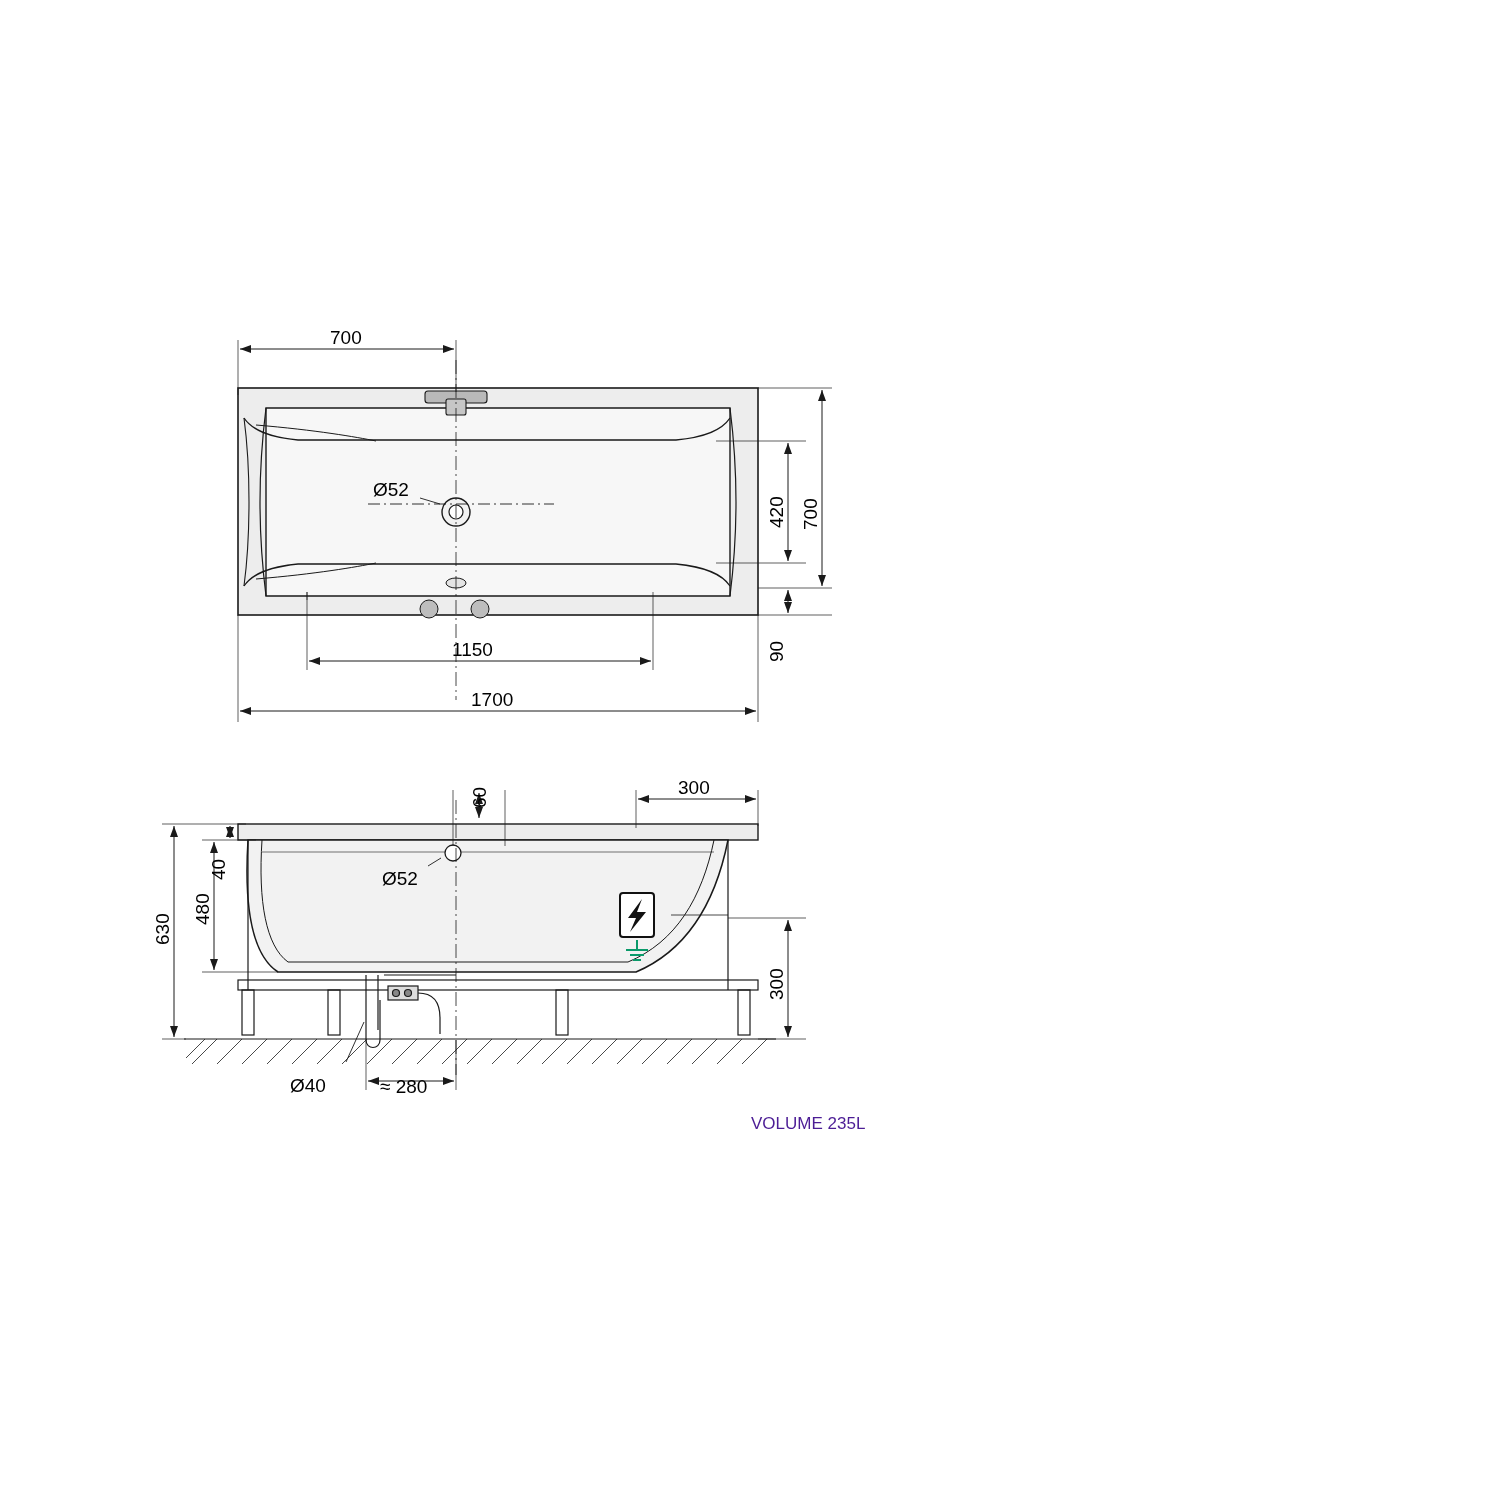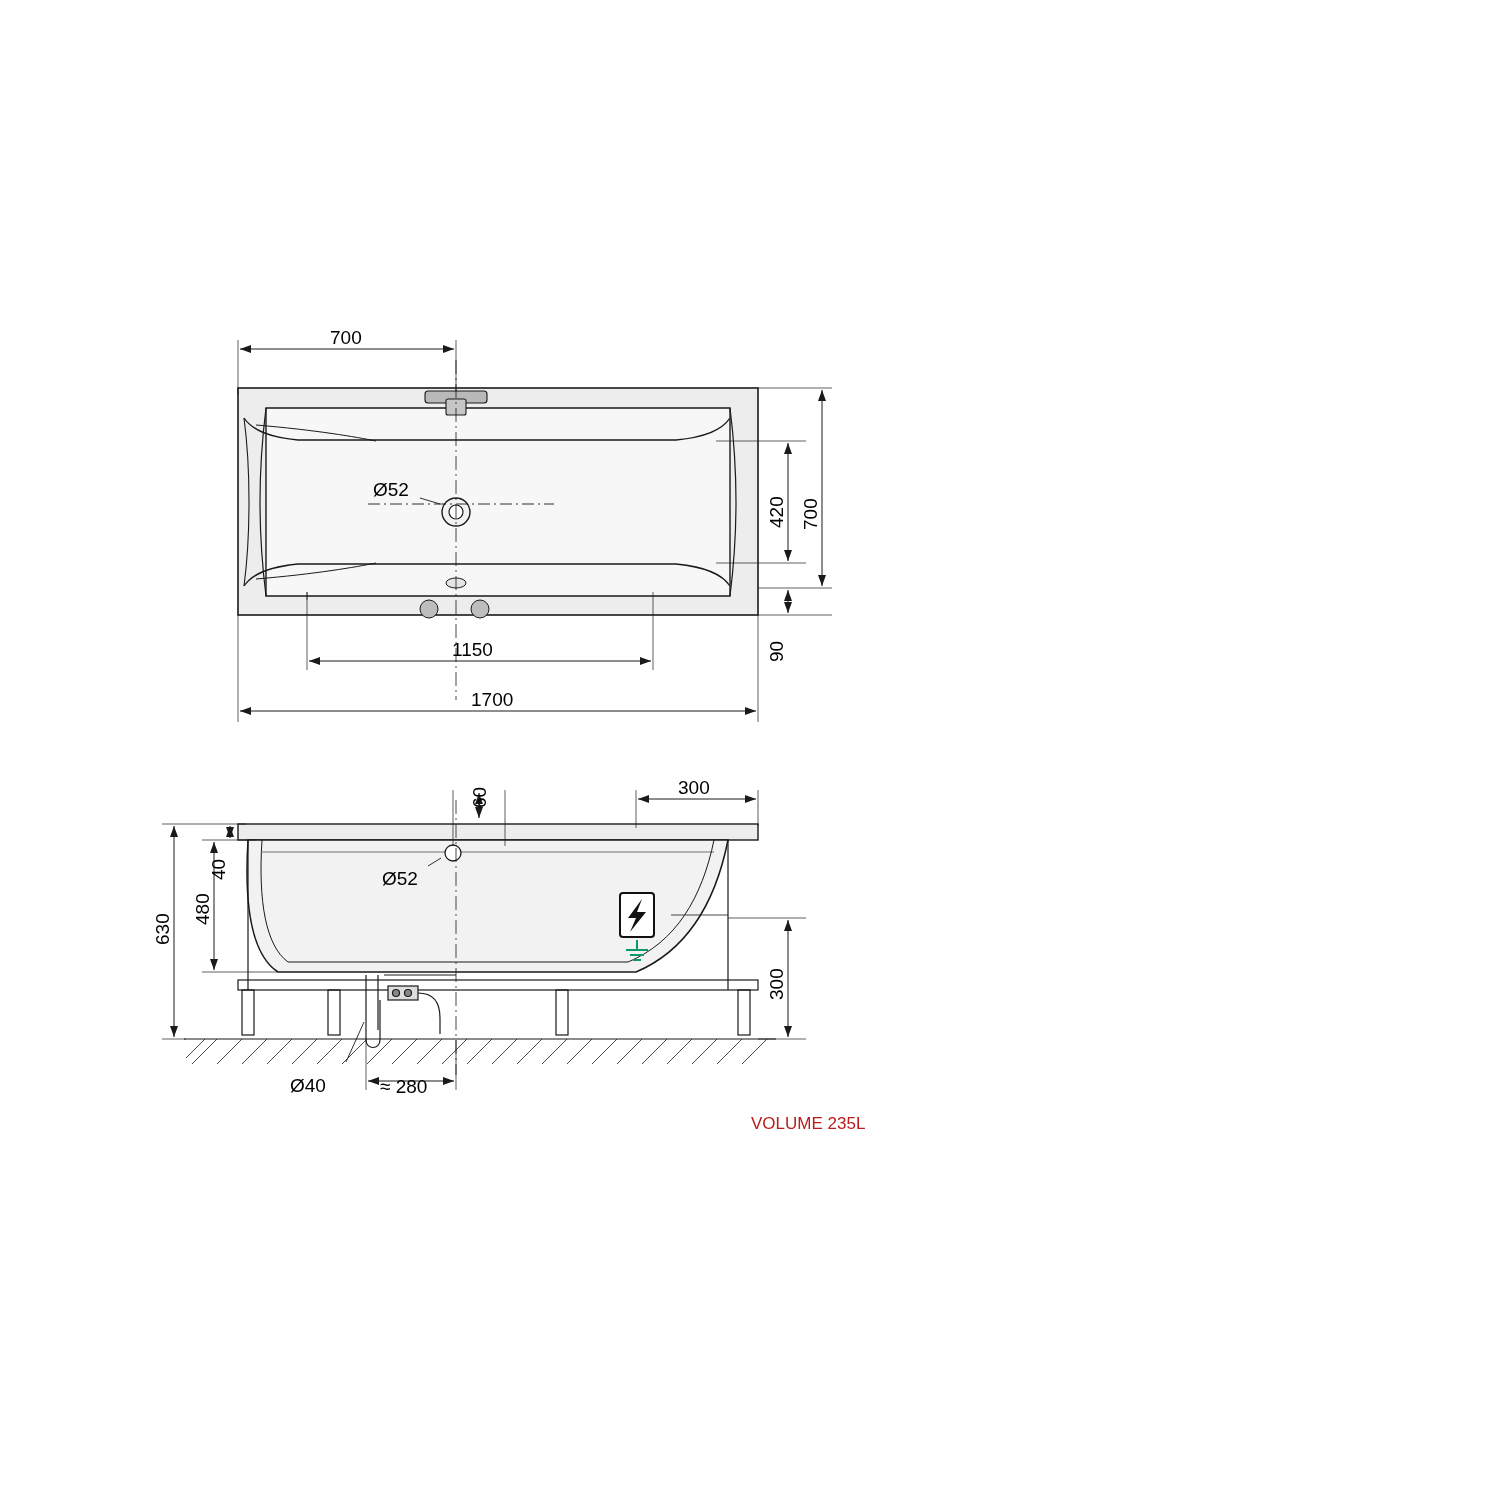--- a/index.html
+++ b/index.html
@@ -25,21 +25,21 @@
   svg { display: block; }
   .dimtxt {
     font-family: "Liberation Sans", sans-serif;
     font-size: 19px;
     fill: #000000;
   }
   .volume-label {
     position: absolute;
     font-family: "Liberation Sans", sans-serif;
     font-size: 17px;
-    color: #b91c1c;
+    color: #4c1d95;
     white-space: nowrap;
   }
   .txtblock { position: absolute; }
 </style>
 </head>
 <body>
 
 <div id="sheet">
 
 <svg width="1500" height="1500" viewBox="0 0 1500 1500">

